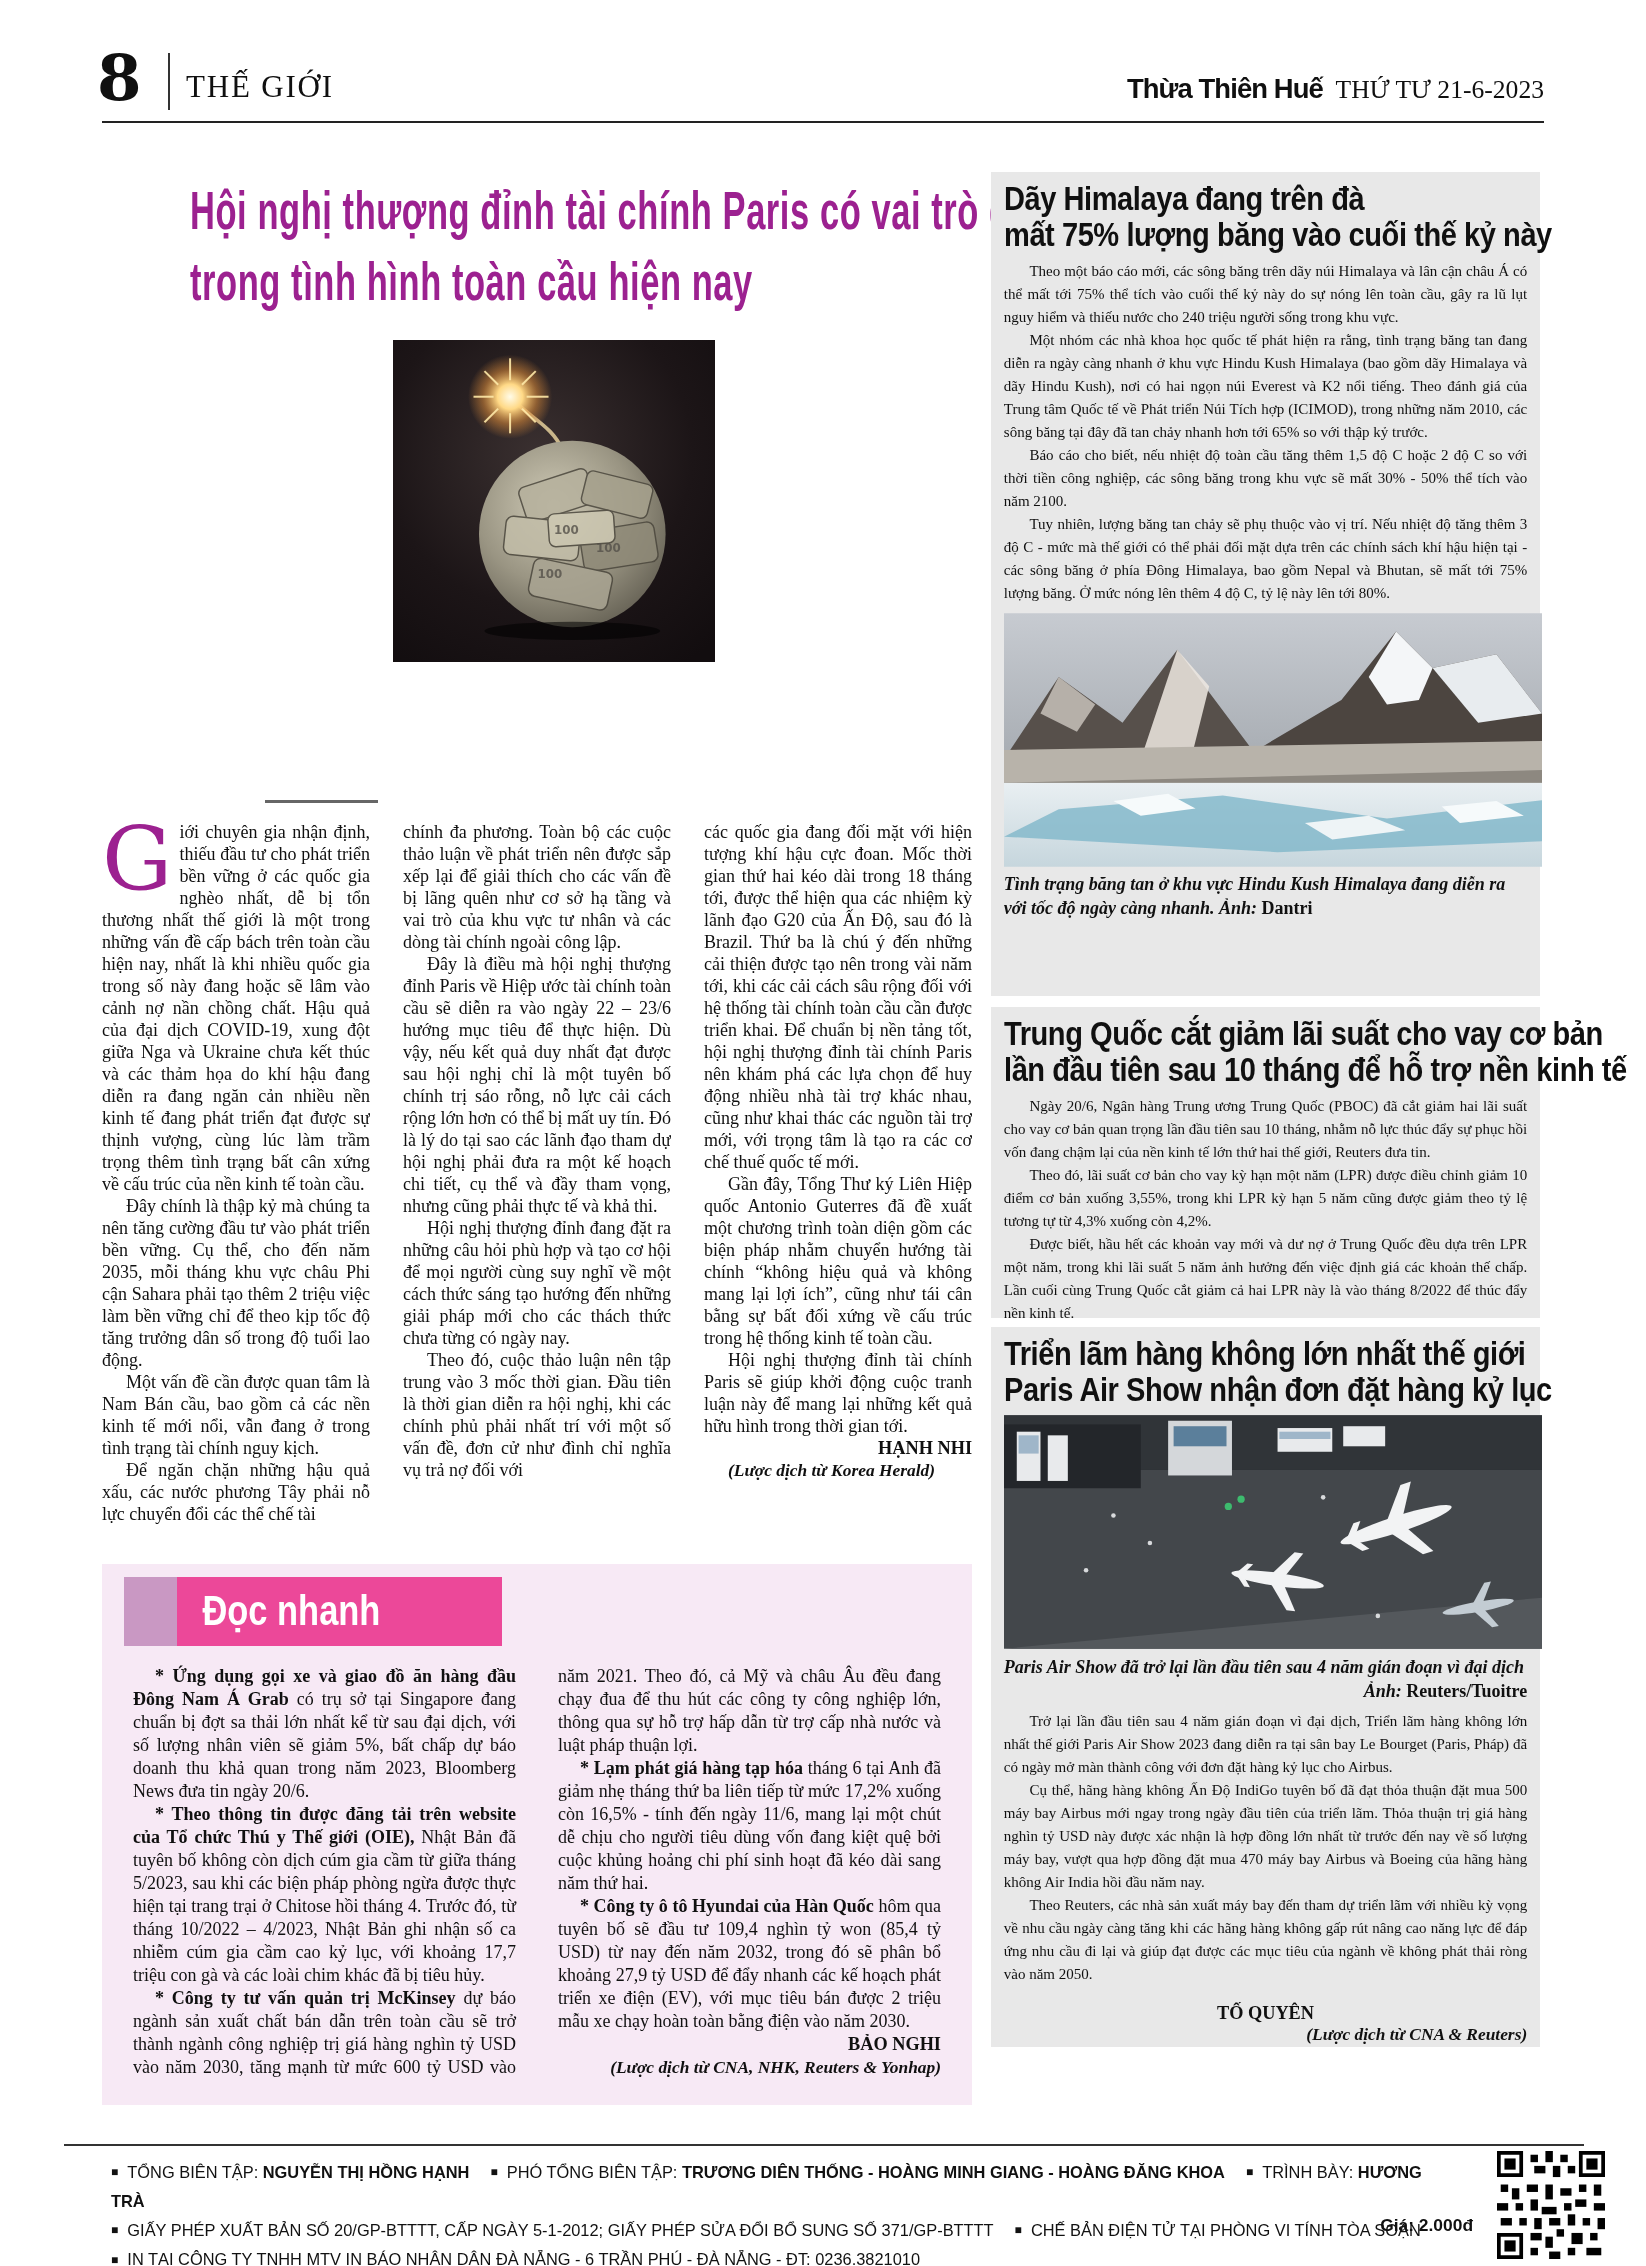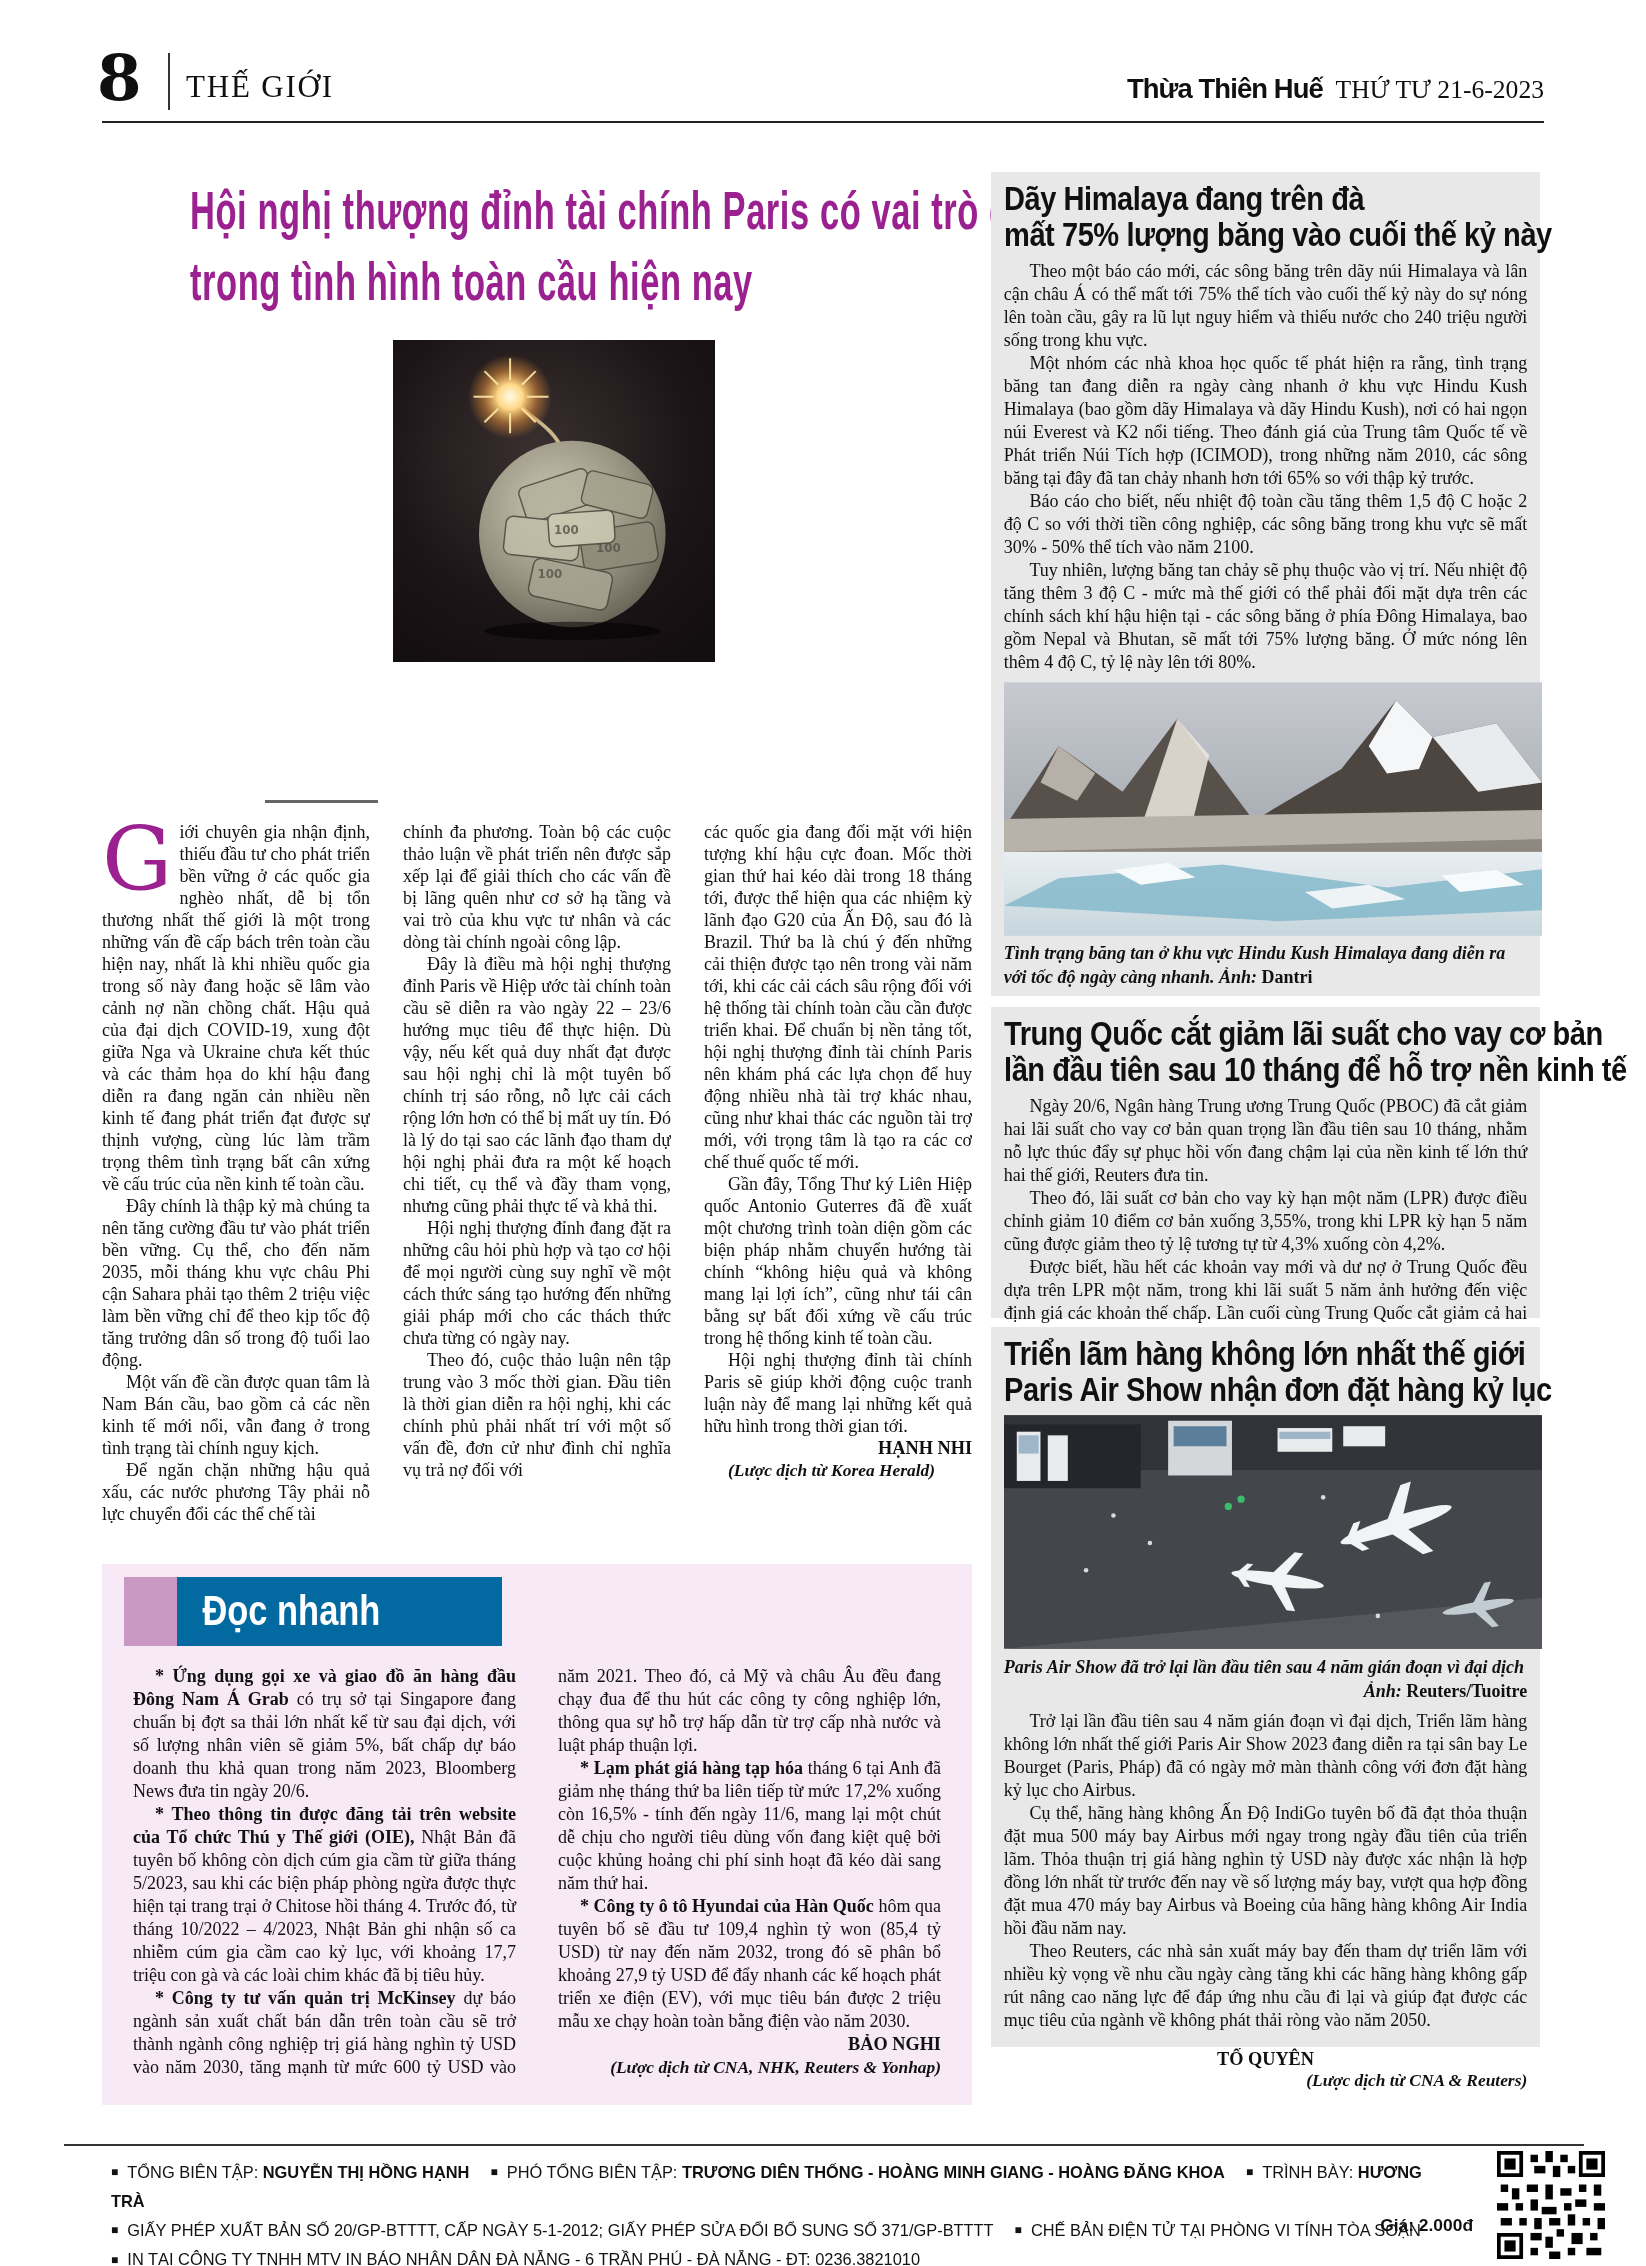--- a/index.html
+++ b/index.html
@@ -31,38 +31,38 @@
   .col p{margin:0;text-indent:24px;}
   .col p.cont{text-indent:0;}
   .dropcap{float:left;font-family:"DejaVu Serif",serif;font-size:88px;line-height:69px;
     color:#9c2190;margin:3.7px 7.3px 0 0;}
   .byline{ text-align:right;font-weight:700;font-size:18.3px;margin-top:5.5px;text-indent:0;}
   .credit-line{font-weight:700;font-style:italic;font-size:17.4px;text-indent:0;}
 
   
   #docnhanh{left:102px;top:1564px;width:870px;height:541px;background:#f7e9f5;}
   #dn-sq{position:absolute;left:22px;top:12.8px;width:53px;height:69px;background:#c998c3;}
-  #dn-bar{position:absolute;left:75px;top:12.8px;width:325px;height:69px;background:#0369a1;}
+  #dn-bar{position:absolute;left:75px;top:12.8px;width:325px;height:69px;background:#ec4899;}
   #dn-title{display:block;color:#fff;font-family:"Liberation Sans","DejaVu Sans",sans-serif;font-weight:700;
     font-size:42px;line-height:68px;padding-left:31px;transform:scaleX(0.82);transform-origin:left top;white-space:nowrap;}
   #dn-content{position:absolute;left:31px;top:101px;width:808px;height:426px;
     column-count:2;column-gap:42px;font-size:18px;line-height:23px;text-align:justify;}
   #dn-content p{margin:0;text-indent:22px;}
   #dn-content .lead{font-weight:700;}
   #dn-byline{text-align:right;font-weight:700;font-size:18.3px;margin-top:7.3px;text-indent:0;}
   #dn-credit{text-align:right;font-weight:700;font-style:italic;font-size:17.4px;text-indent:0;}
 
   
   .gray{left:991px;width:549px;background:#e8e8e8;box-sizing:border-box;padding:9.1px 12.8px;}
   #sec-himalaya{top:172px;height:824px;}
   #sec-china{top:1007px;height:311px;}
   #sec-airshow{top:1327px;height:720px;}
   .rc-headline{font-family:"Liberation Sans","DejaVu Sans",sans-serif;font-weight:700;font-size:33px;
     line-height:36px;transform:scaleX(0.88);transform-origin:left top;width:612px;white-space:nowrap;letter-spacing:-0.5px;}
-  .rc-body{font-size:18px;line-height:23px;text-align:justify;margin-top:7.3px;}
+  .rc-body{font-size:15px;line-height:23px;text-align:justify;margin-top:7.3px;}
   .rc-body p{margin:0;text-indent:25.6px;}
   .rc-img{display:block;width:538px;margin-top:7.3px;}
   .rc-caption{font-size:18px;line-height:24px;font-weight:700;font-style:italic;margin-top:5.5px;}
   .rc-caption .credit{font-style:normal;}
   .rc-caption .right{display:block;text-align:right;}
   .rc-byline{text-align:center;font-weight:700;font-size:18.3px;margin-top:16.4px;}
   .rc-credit{text-align:right;font-weight:700;font-style:italic;font-size:17.4px;}
 
   
   #footer-rule{left:64px;top:2144px;width:1520px;height:1.8px;background:#333;}

